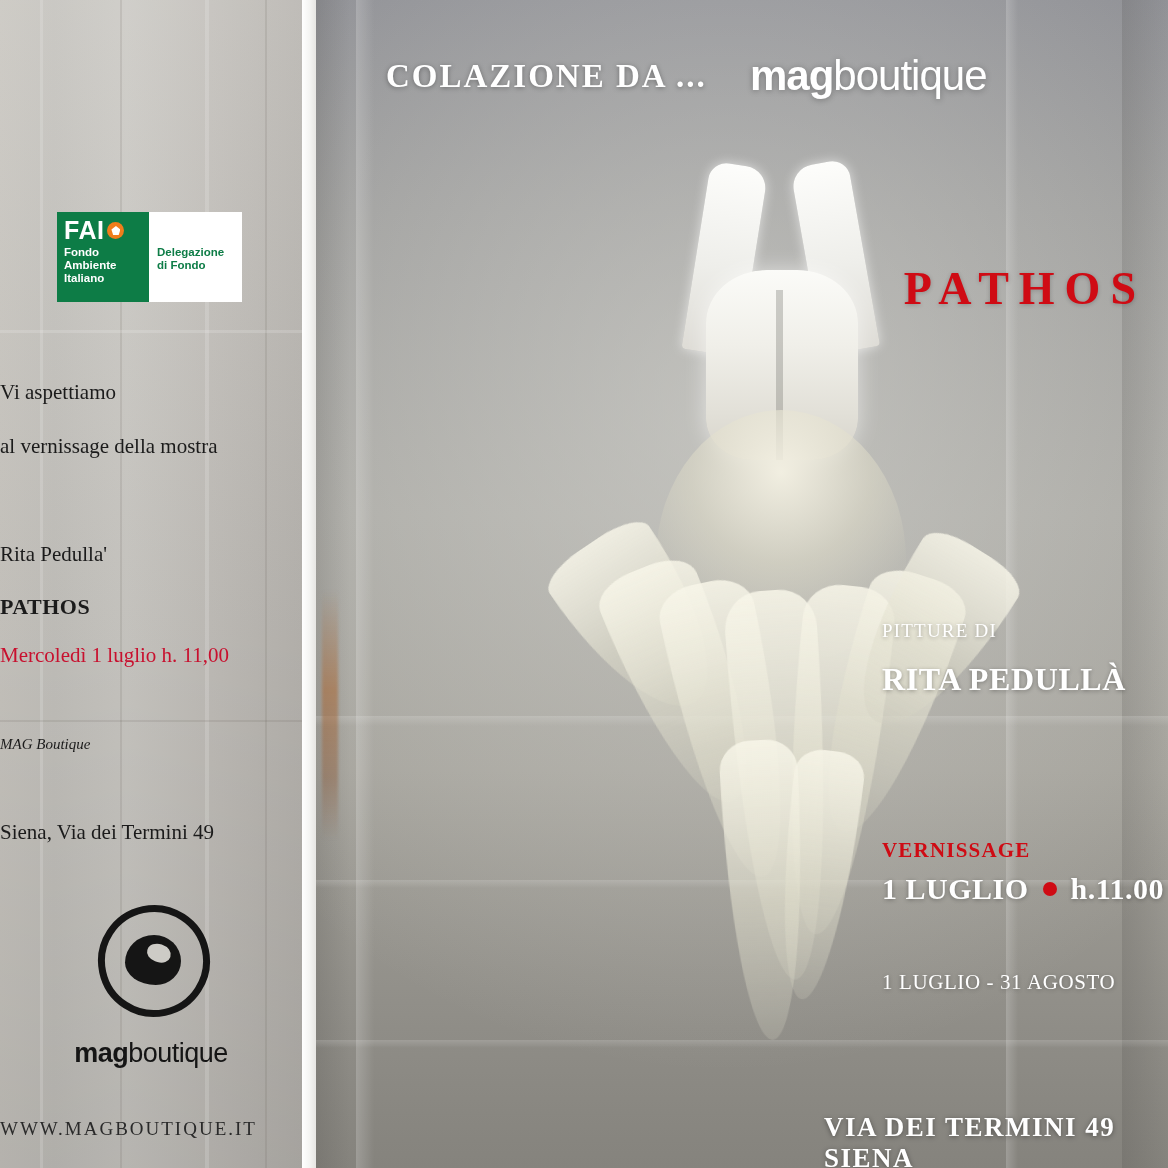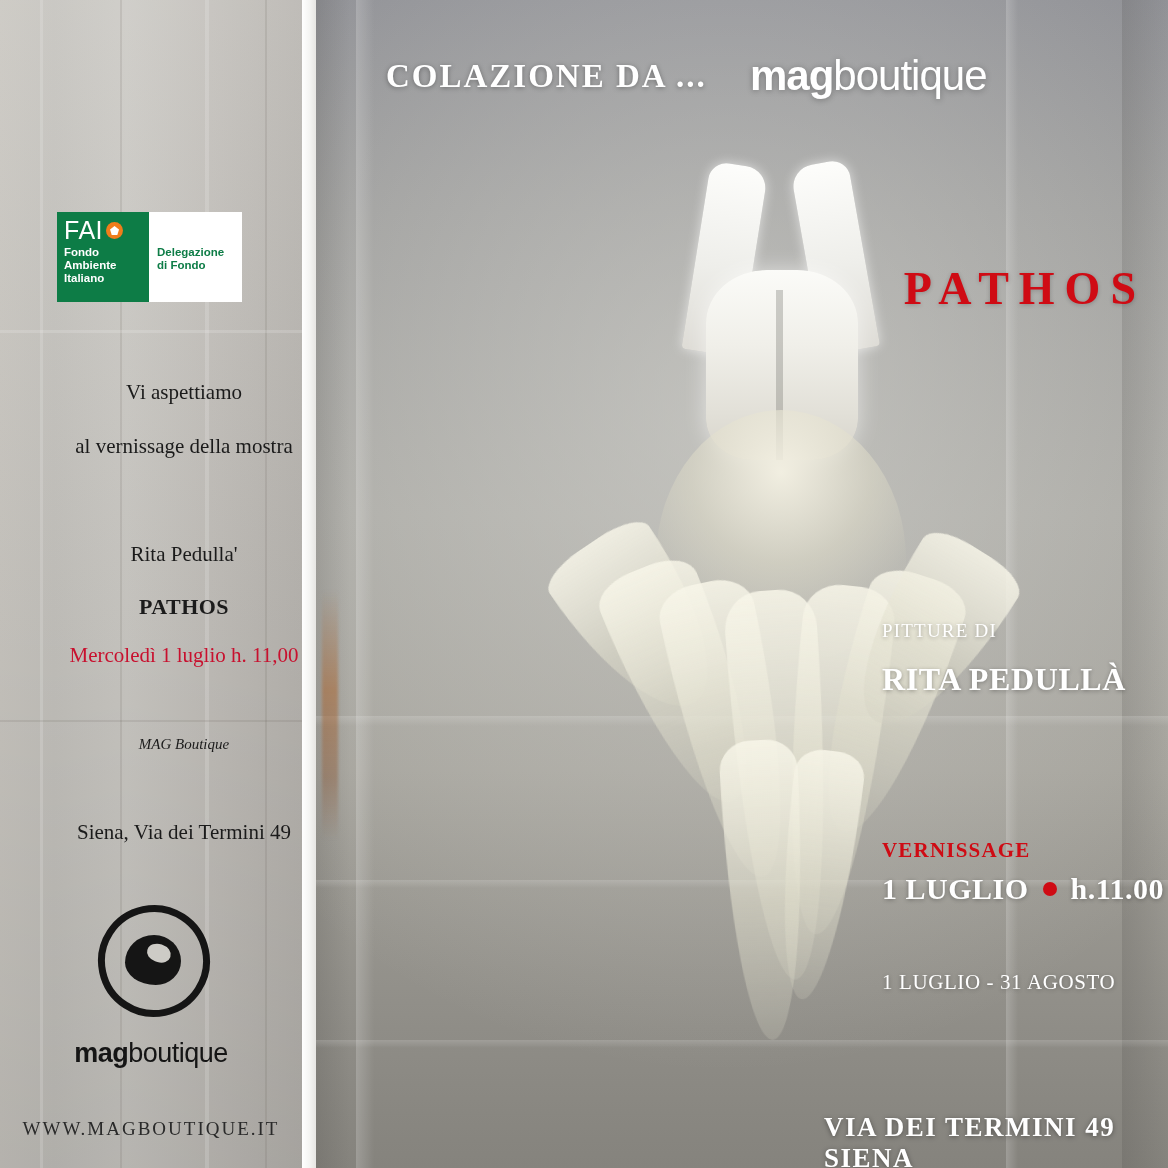--- a/index.html
+++ b/index.html
@@ -61,21 +61,21 @@
     width: 92px;
     height: 90px;
     background: #0d7c46;
     color: #ffffff;
     box-sizing: border-box;
     padding: 6px 0 0 7px;
     font-family: "Liberation Sans", sans-serif;
   }
   .fai-green .fai-word {
     font-size: 25px;
-    font-weight: normal;
+    font-weight: bold;
     letter-spacing: 0.5px;
     line-height: 25px;
     display: flex;
     align-items: center;
   }
   .fai-mark {
     display: inline-block;
     width: 17px;
     height: 17px;
     margin-left: 3px;
@@ -108,23 +108,21 @@
     font-size: 11.5px;
     font-weight: bold;
     line-height: 13px;
   }
   .fai-white .city { color: #0d7c46; }
 
   .left-text {
     position: absolute;
     left: 0;
     width: 312px;
-    text-align: center;
     color: #1b1b1b;
-    margin-left: 28px;
   }
   .lt-invite1 { top: 380px; font-size: 21px; }
   .lt-invite2 { top: 434px; font-size: 21px; }
   .lt-artist  { top: 542px; font-size: 21px; }
   .lt-title   { top: 594px; font-size: 22px; font-weight: bold; letter-spacing: 0.5px; }
   .lt-date    { top: 643px; font-size: 21px; color: #c8102e; }
   .lt-venue   { top: 736px; font-size: 15px; font-style: italic; }
   .lt-address { top: 820px; font-size: 21px; }
 
   
@@ -171,21 +169,20 @@
     letter-spacing: -0.5px;
   }
   .mag-logo-word .mag { font-weight: bold; }
   .mag-logo-word .boutique { font-weight: normal; }
 
   .left-footer {
     position: absolute;
     left: 0;
     top: 1118px;
     width: 302px;
-    text-align: center;
     font-size: 19px;
     letter-spacing: 2px;
     color: #2a2a2a;
   }
 
   
   .main {
     position: absolute;
     left: 316px;
     top: 0;

